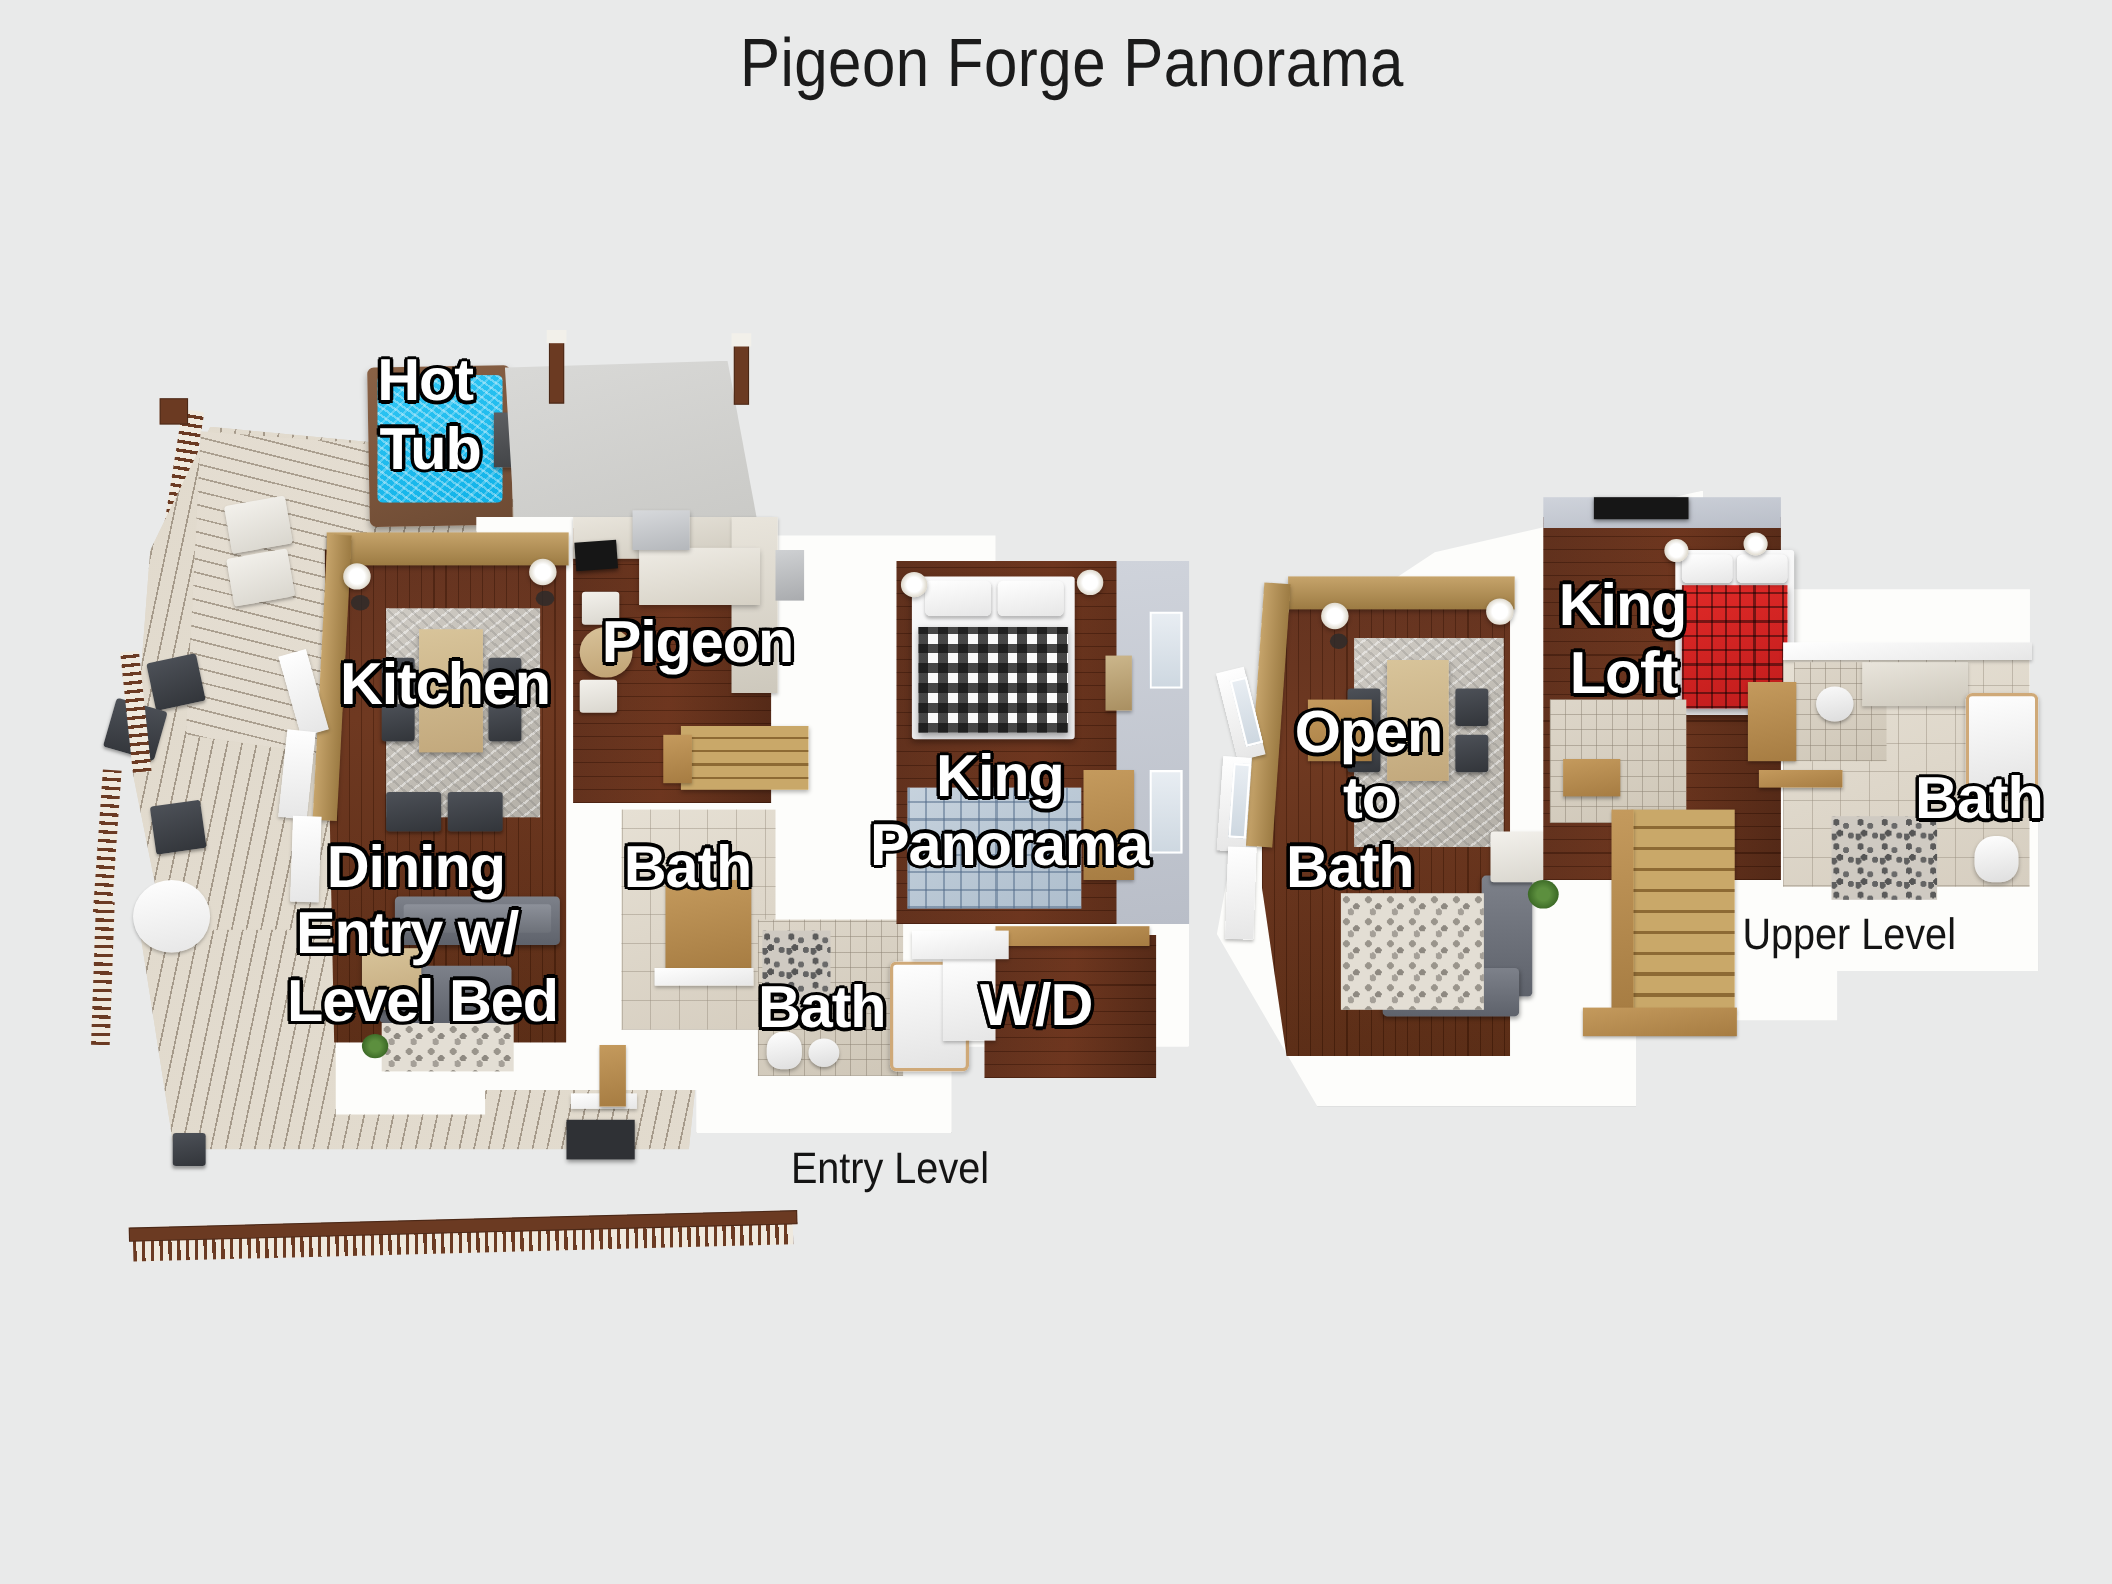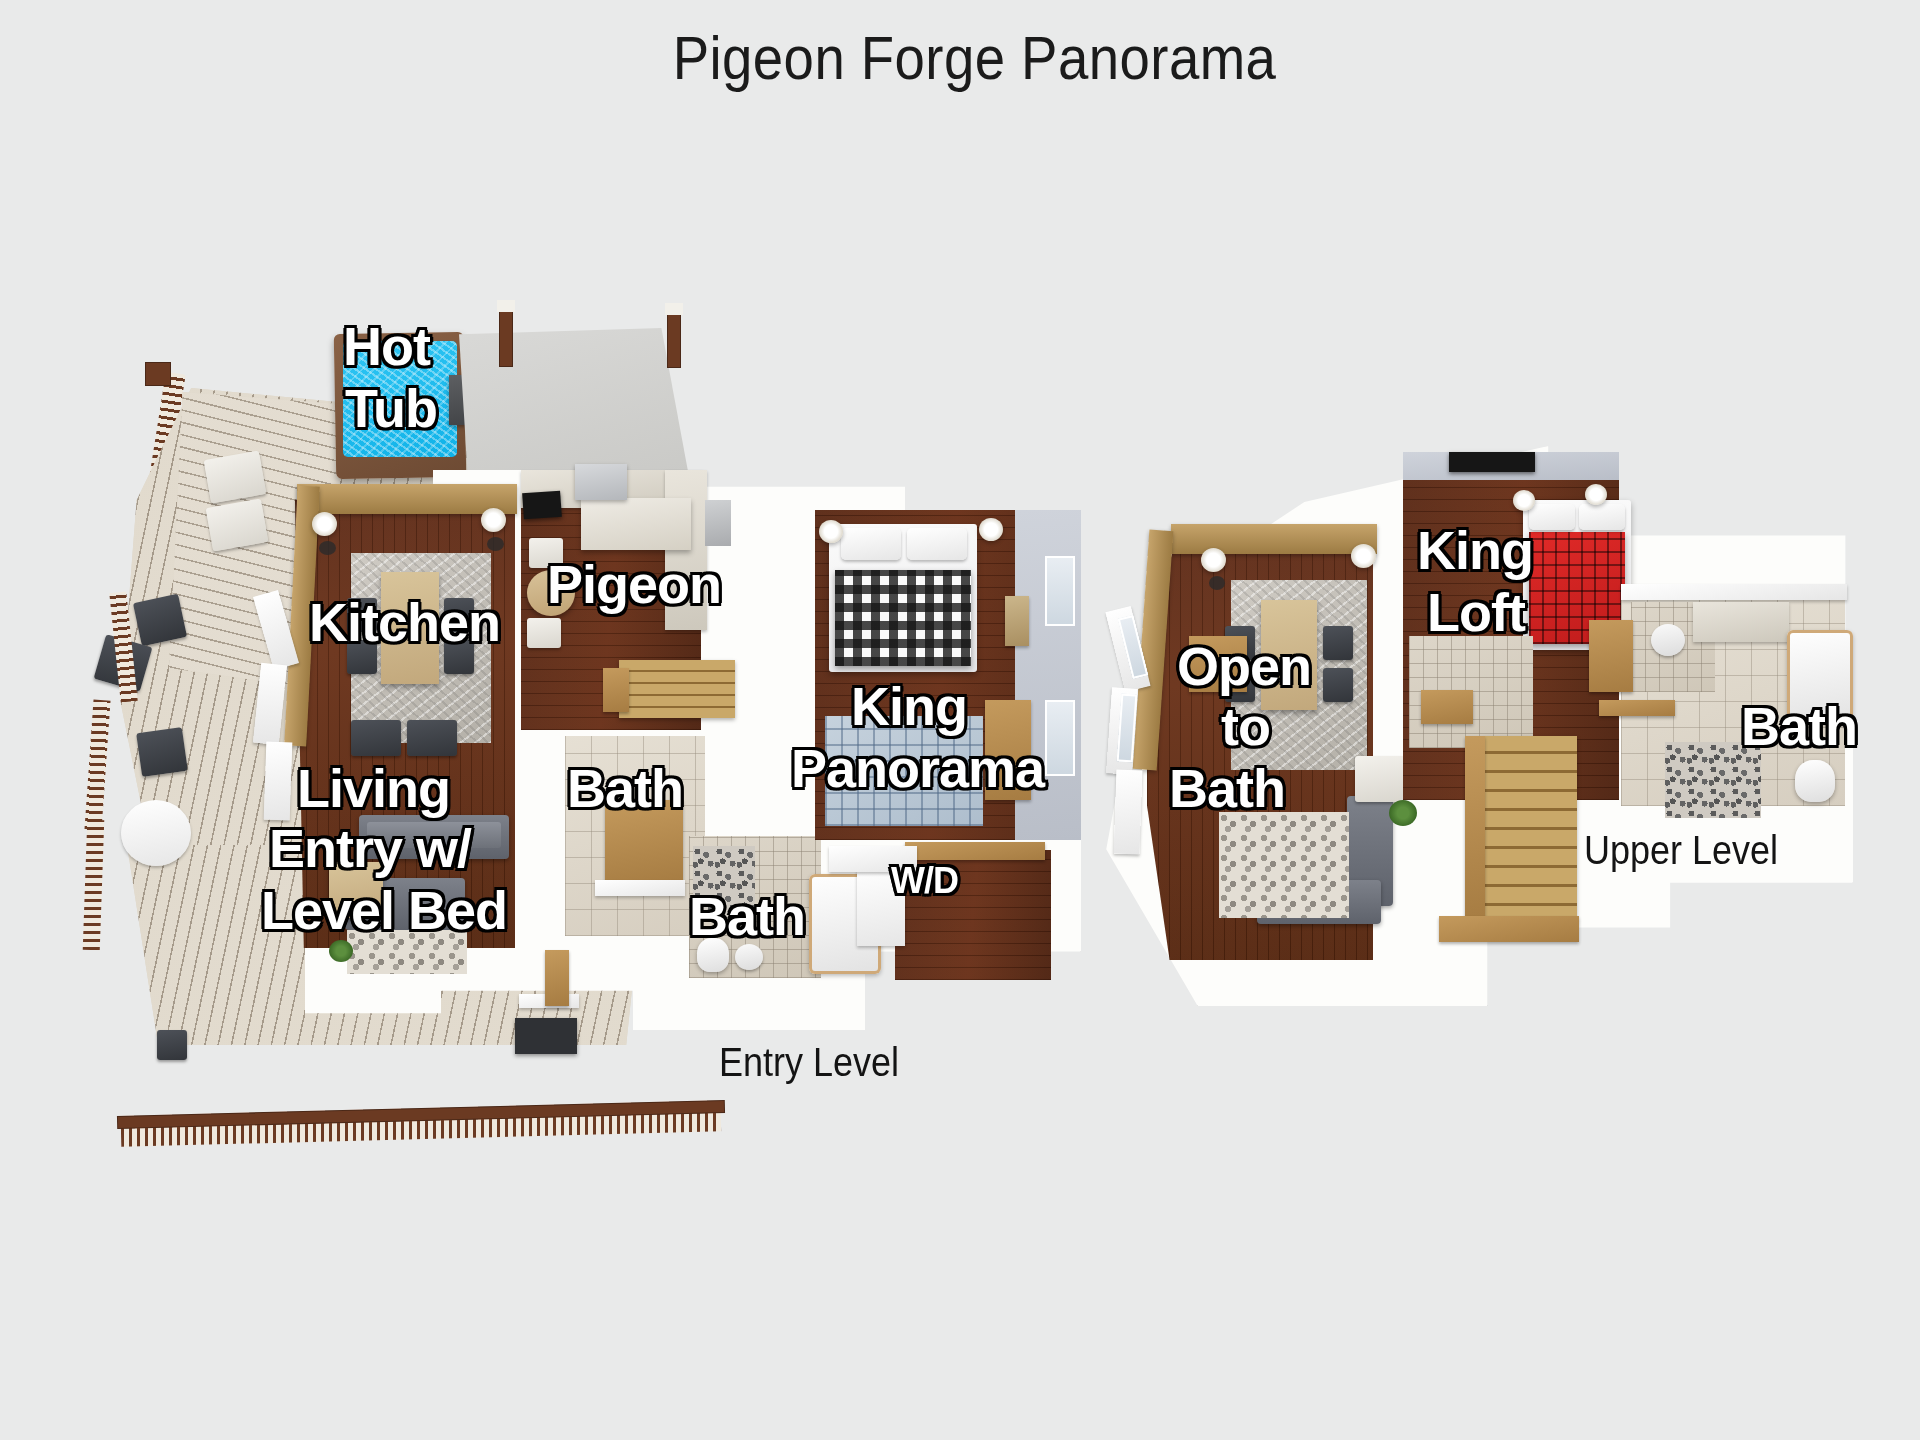--- a/index.html
+++ b/index.html
@@ -325,32 +325,32 @@
     <div class="shape white-fx" style="left:490px;top:994px;width:60px;height:14px;"></div>
     <div class="shape cab" style="left:516px;top:950px;width:24px;height:56px;"></div>
 
     <div class="rlabel" style="left:314px;top:320px;font-size:54px;">Hot</div>
     <div class="rlabel" style="left:316px;top:382px;font-size:54px;">Tub</div>
 
     <div class="rlabel" style="left:280px;top:596px;font-size:54px;">Kitchen</div>
 
     <div class="rlabel" style="left:518px;top:558px;font-size:54px;">Pigeon</div>
 
-    <div class="rlabel" style="left:268px;top:762px;font-size:54px;">Living</div>
+    <div class="rlabel" style="left:268px;top:762px;font-size:54px;">Dining</div>
     <div class="rlabel" style="left:240px;top:822px;font-size:54px;">Entry w/</div>
     <div class="rlabel" style="left:232px;top:884px;font-size:54px;">Level Bed</div>
 
     <div class="rlabel" style="left:538px;top:762px;font-size:54px;">Bath</div>
 
     <div class="rlabel" style="left:660px;top:890px;font-size:54px;">Bath</div>
 
     <div class="rlabel" style="left:822px;top:680px;font-size:54px;">King</div>
     <div class="rlabel" style="left:762px;top:742px;font-size:54px;">Panorama</div>
 
-    <div class="rlabel" style="left:862px;top:864px;font-size:36px;">W/D</div>
+    <div class="rlabel" style="left:862px;top:888px;font-size:54px;">W/D</div>
 
     <div class="level-caption" style="left:690px;top:1040px;">Entry Level</div>
   </div>
 
   <div>
 
     <div class="wall" style="left:1062px;top:446px;width:762px;height:560px;
                 clip-path:polygon(8% 28%, 28% 10%, 60% 0%, 60% 16%, 99% 16%, 99% 34%, 100% 34%, 100% 78%, 76% 78%,
                                   76% 86%, 52% 86%, 52% 100%, 14% 100%, 2% 72%);"></div>
 

